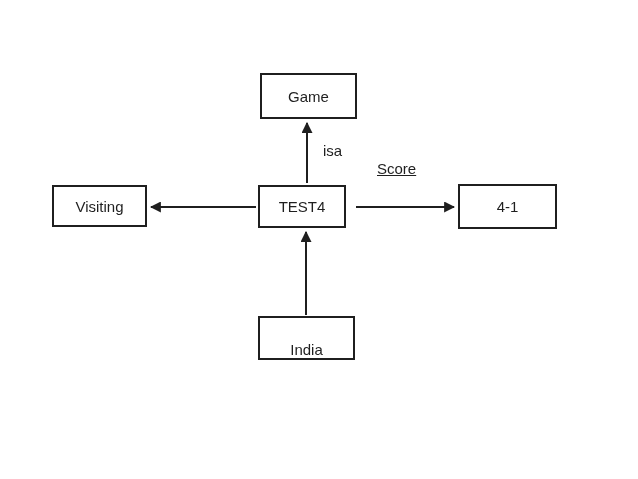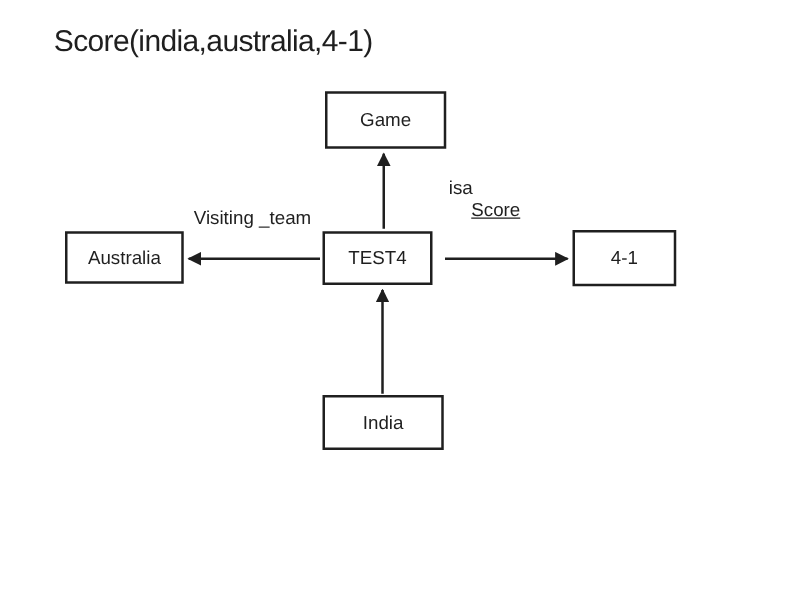--- a/index.html
+++ b/index.html
@@ -38,38 +38,37 @@
     background: #ffffff;
     display: flex;
     align-items: center;
     justify-content: center;
     font-size: 15px;
     white-space: nowrap;
   }
   #node-game       { left: 260px; top: 73px;  width: 97px; height: 46px; }
   #node-australia  { left: 52px;  top: 185px; width: 95px; height: 42px; }
   #node-test4      { left: 258px; top: 185px; width: 88px; height: 43px; }
-  #node-score-val  { left: 458px; top: 184px; width: 83px; height: 45px; }
-  #node-india      { left: 258px; top: 316px; width: 97px; height: 44px; }
+  #node-score-val  { left: 458px; top: 184px; width: 99px; height: 45px; }
+  #node-india      { left: 258px; top: 316px; width: 97px; height: 44px; align-items: flex-end; }
   .edge-label {
     position: absolute;
     font-size: 15px;
     white-space: nowrap;
   }
-  #label-isa      { left: 323px; top: 142px; margin-left: 36px; }
+  #label-isa      { left: 323px; top: 142px; }
   #label-visiting { left: 155px; top: 166px; }
   #label-score    { left: 377px; top: 160px; text-decoration: underline; }
   #label-home     { left: 191px; top: 261px; }
 </style>
 </head>
 <body>
 
 <div class="canvas">
 
-  <div class="title">Score(india,australia,4-1)</div>
 
   <svg class="arrows" viewBox="0 0 638 479" xmlns="http://www.w3.org/2000/svg">
     <defs>
       <marker id="arrowhead" viewBox="0 0 10 10" refX="9" refY="5" markerWidth="11" markerHeight="11" markerUnits="userSpaceOnUse" orient="auto">
         <path d="M0,0 L10,5 L0,10 Z" fill="#1f1f1f"></path>
       </marker>
     </defs>
 
     <line x1="307" y1="183" x2="307" y2="123" stroke="#1f1f1f" stroke-width="2" marker-end="url(#arrowhead)"></line>
 
@@ -78,35 +77,34 @@
     <line x1="356" y1="207" x2="454" y2="207" stroke="#1f1f1f" stroke-width="2" marker-end="url(#arrowhead)"></line>
 
     <line x1="306" y1="315" x2="306" y2="232" stroke="#1f1f1f" stroke-width="2" marker-end="url(#arrowhead)"></line>
   </svg>
 
   <div class="node" id="node-game">
     <span>Game</span>
   </div>
 
   <div class="node" id="node-australia">
-    <span>Australia</span>
+    <span>Visiting</span>
   </div>
 
   <div class="node" id="node-test4">
     <span>TEST4</span>
   </div>
 
   <div class="node" id="node-score-val">
     <span>4-1</span>
   </div>
 
   <div class="node" id="node-india">
     <span>India</span>
   </div>
 
   <div class="edge-label" id="label-isa">isa</div>
 
-  <div class="edge-label" id="label-visiting">Visiting _team</div>
 
   <div class="edge-label" id="label-score">Score</div>
 
 
 </div>
 
 </body></html>

